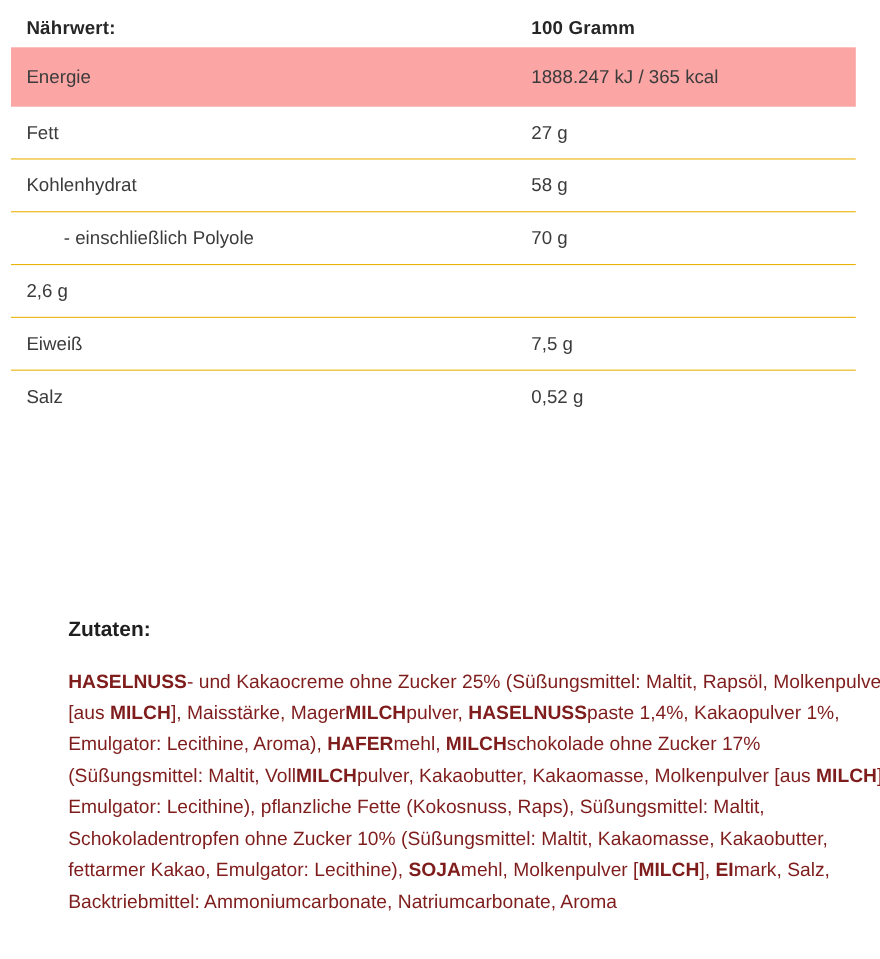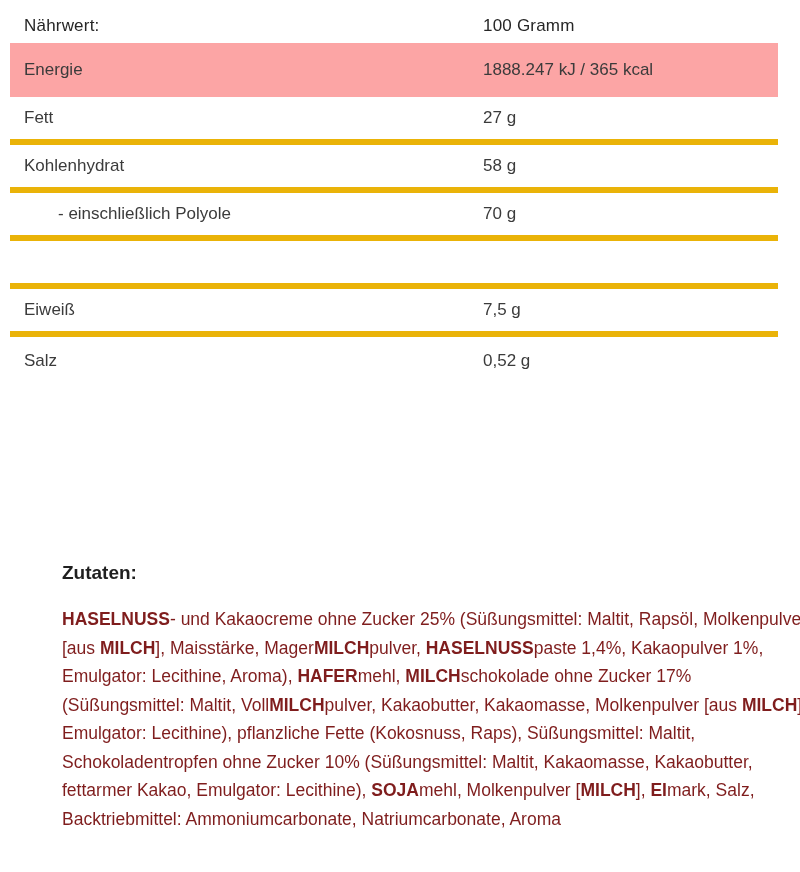--- a/index.html
+++ b/index.html
@@ -17,33 +17,33 @@
     left: 10px; top: 8px;
     width: 768px;
   }
   .t-header {
     display: grid;
     grid-template-columns: 459px 1fr;
     padding-left: 14px;
     height: 35px;
     align-items: center;
     font-size: 17px;
-    font-weight: normal;
+    font-weight: bold;
     color: #262626;
     letter-spacing: 0.2px;
   }
   .row {
     display: grid;
     grid-template-columns: 459px 1fr;
     padding-left: 14px;
     height: 48px;
     align-items: center;
     font-size: 17px;
     color: #3b3b3b;
-    border-bottom: 6px solid #eab308;
+    border-bottom: 1px solid #eab308;
   }
   .row:last-child { border-bottom: none; }
   .row.highlight {
     height: 54px;
     background: #fca5a5;
     border-bottom: none;
   }
   .row.indent .cell-label { padding-left: 34px; }
   .cell-label, .cell-value { white-space: nowrap; }
 
@@ -95,20 +95,21 @@
       <span class="cell-value">58 g</span>
     </div>
 
 
     <div class="row indent">
       <span class="cell-label">- einschließlich Polyole</span>
       <span class="cell-value">70 g</span>
     </div>
 
     <div class="row">
+      <span class="cell-value">2,6 g</span>
     </div>
 
     <div class="row">
       <span class="cell-label">Eiweiß</span>
       <span class="cell-value">7,5 g</span>
     </div>
 
     <div class="row">
       <span class="cell-label">Salz</span>
       <span class="cell-value">0,52 g</span>

